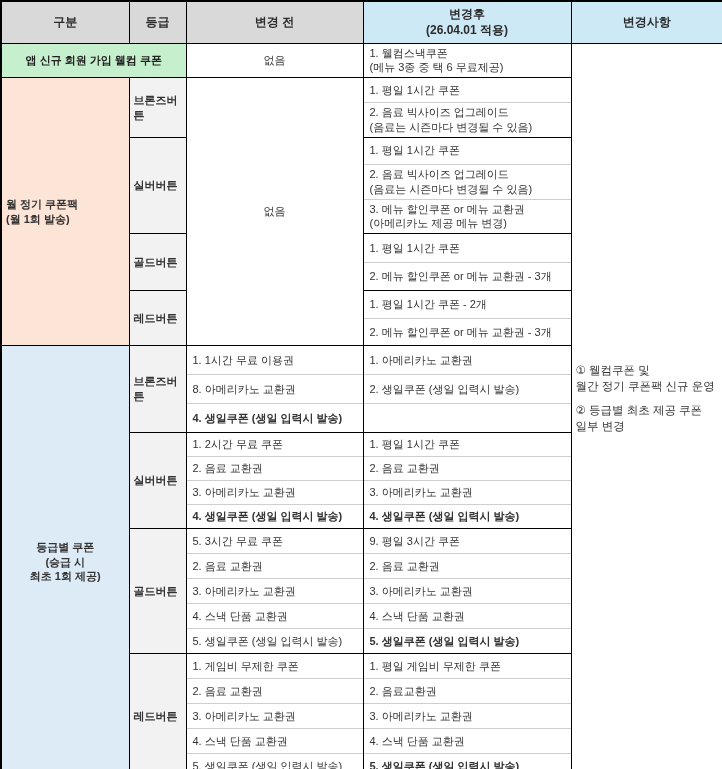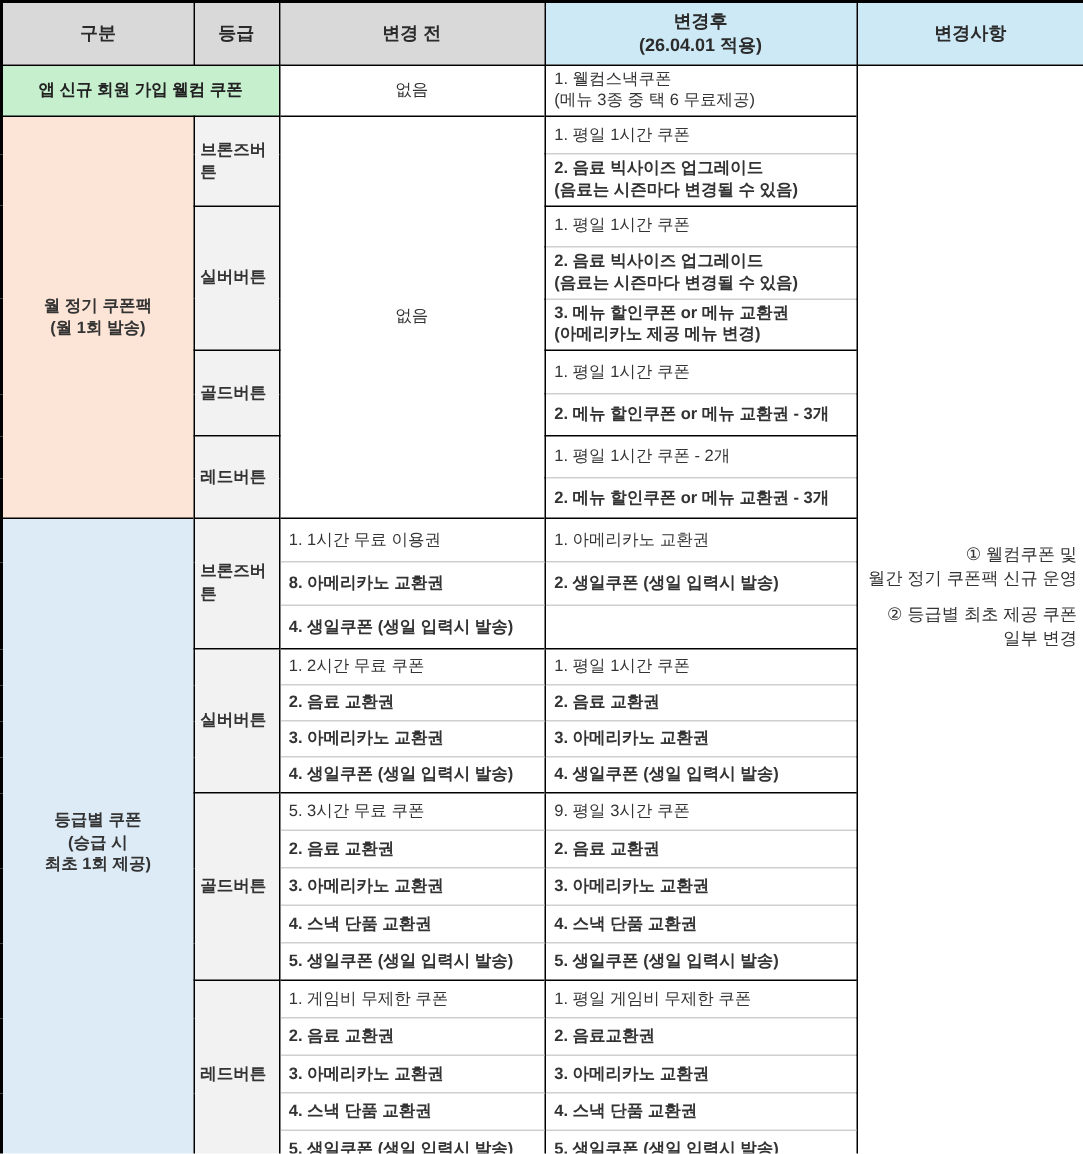--- a/index.html
+++ b/index.html
@@ -20,31 +20,31 @@
     padding:2px 4px;
   }
   
   td,th { border-left:1px solid #000; border-right:1px solid #000; }
   
   th { border-bottom:1px solid #000; font-weight:bold; font-size:12px; text-align:center; color:#2b2b2b; }
   th.gray { background:#d9d9d9; }
   th.blue { background:#cde9f6; }
   
   tr.hard > td { border-top:1px solid #000; }
-  tr.sep  > td.item { border-top:1px solid #cfcfcf;font-weight:bold; }
+  tr.sep  > td.item { border-top:1px solid #cfcfcf; }
   
   td.item { text-align:left; padding-left:6px; background:#fff; }
   td.item.b { font-weight:bold; }
   td.center { text-align:center; }
   td.grade { background:#f2f2f2; font-weight:bold; text-align:left; border-top:1px solid #000; }
   td.cat-welcome { background:#c6efce; font-weight:bold; text-align:center; color:#222; }
-  td.cat-monthly { background:#fce4d6; font-weight:bold; text-align:center; border-top:1px solid #000; }
+  td.cat-monthly { background:#fce4d6; font-weight:bold; text-align:left; border-top:1px solid #000; }
   td.cat-tier    { background:#ddebf7; font-weight:bold; text-align:center; border-top:1px solid #000; }
   td.none { background:#fff; text-align:center; border-top:1px solid #000; }
-  td.changes-cell { background:#fff; text-align:right; vertical-align:middle; font-size:11.5px; }
+  td.changes-cell { background:#fff; text-align:left; vertical-align:middle; font-size:11.5px; }
   .note-block { margin:9px 0; }
   .small-line { display:block; }
 </style>
 </head>
 <body>
 
 <div class="wrap">
 <table class="coupon">
   <colgroup>
     <col style="width:128px">

